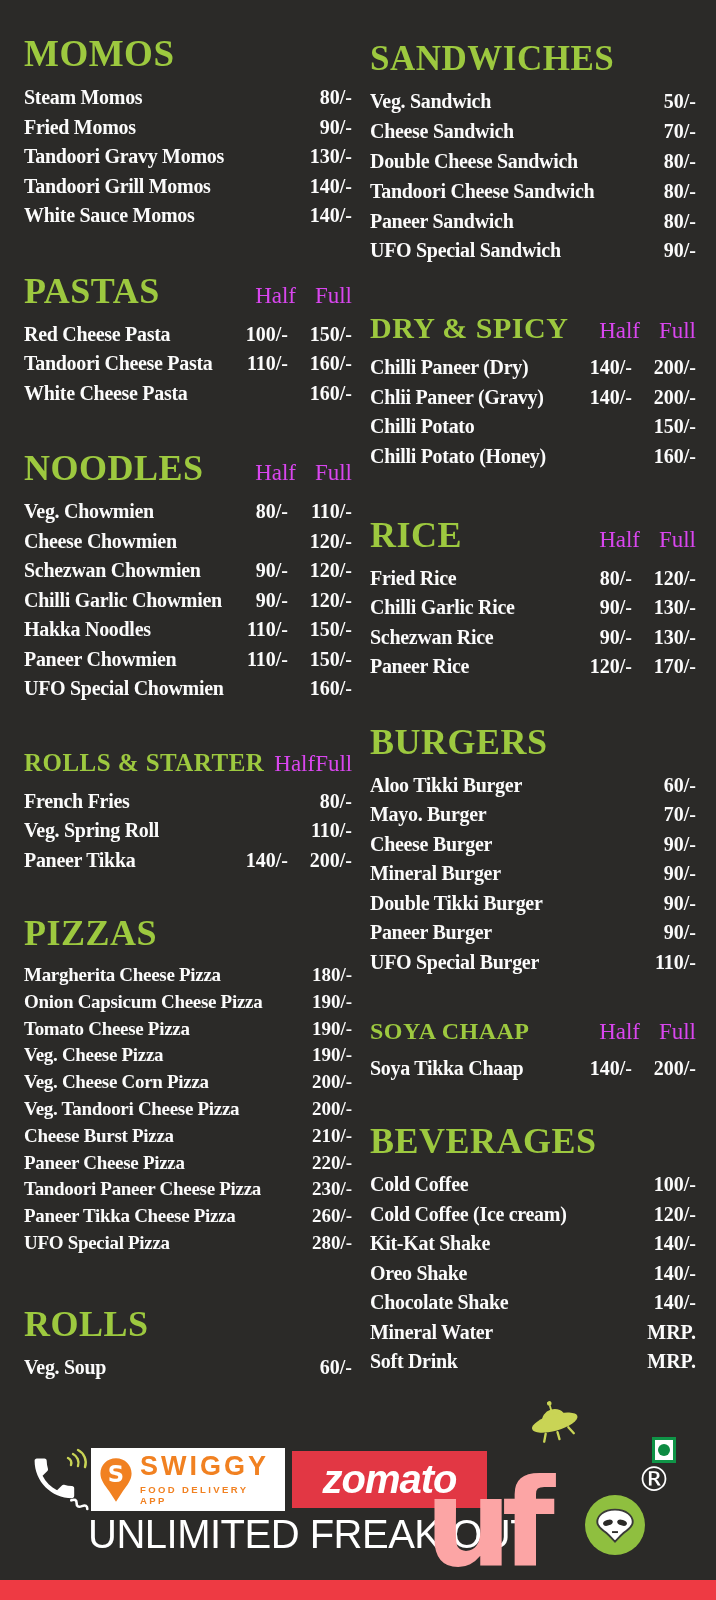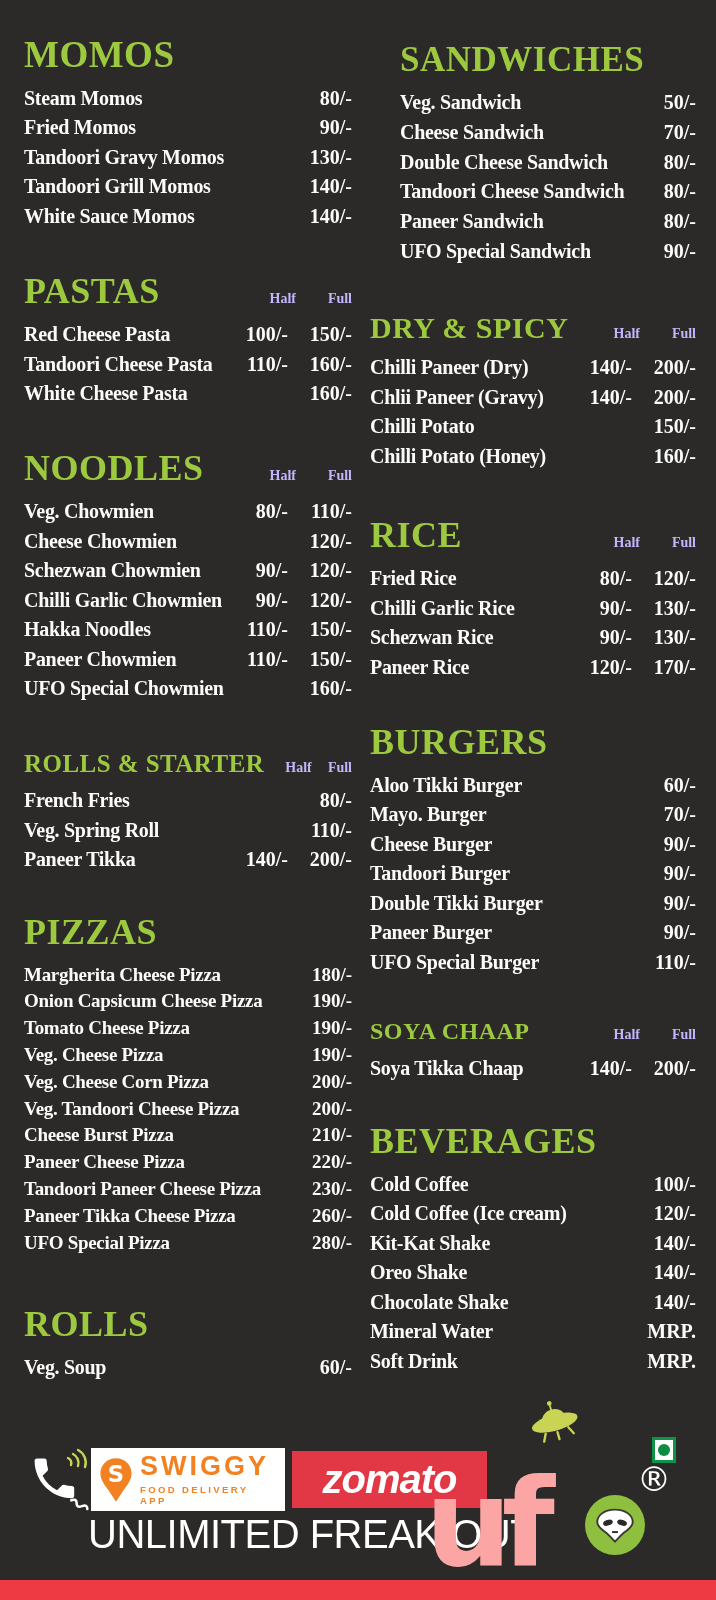--- a/index.html
+++ b/index.html
@@ -29,23 +29,23 @@
   .sec-title {
     color: #9dc93f;
     font-size: 36px;
     font-weight: bold;
     flex: 1;
     white-space: nowrap;
     line-height: 1.05;
     letter-spacing: 0.5px;
   }
   .hf-label {
-    color: #c4b5fd;
-    font-size: 14px;
-    font-weight: bold;
+    color: #d946ef;
+    font-size: 23px;
+    font-weight: normal;
     text-align: right;
     white-space: nowrap;
   }
   .hf-half { width: 52px; }
   .hf-full { width: 56px; }
 
   .item {
     display: flex;
     align-items: center;
     height: 29.5px;
@@ -62,21 +62,21 @@
   
   .sec-momos         { margin-top: 2px; }
   .sec-momos .sec-title { font-size: 37px; }
   .sec-pastas        { margin-top: 42px; }
   .sec-noodles       { margin-top: 42px; }
   .sec-rolls-starter { margin-top: 46px; }
   .sec-rolls-starter .sec-title { font-size: 26px; transform: scaleX(0.96); transform-origin: left bottom; }
   .sec-pizzas        { margin-top: 40px; }
   .sec-pizzas .item  { height: 26.8px; font-size: 19px; }
   .sec-soup          { margin-top: 50px; }
-  .sec-sandwiches    { margin-top: 2px; margin-left: 30px; }
+  .sec-sandwiches    { margin-top: 2px; }
   .sec-sandwiches .sec-title { font-size: 35px; }
   .sec-sandwiches .item { height: 29.8px; }
   .sec-dry-spicy     { margin-top: 46px; }
   .sec-dry-spicy .sec-title { font-size: 30px; }
   .sec-rice          { margin-top: 46px; }
   .sec-burgers       { margin-top: 42px; }
   .sec-soya-chaap    { margin-top: 42px; }
   .sec-soya-chaap .sec-title { font-size: 24px; }
   .sec-beverages     { margin-top: 40px; }
 
@@ -413,21 +413,21 @@
           </div>
           <div class="item">
             <div class="item-name">Mayo. Burger</div>
             <div class="price price-full">70/-</div>
           </div>
           <div class="item">
             <div class="item-name">Cheese Burger</div>
             <div class="price price-full">90/-</div>
           </div>
           <div class="item">
-            <div class="item-name">Tandoori Burger</div>
+            <div class="item-name">Mineral Burger</div>
             <div class="price price-full">90/-</div>
           </div>
           <div class="item">
             <div class="item-name">Double Tikki Burger</div>
             <div class="price price-full">90/-</div>
           </div>
           <div class="item">
             <div class="item-name">Paneer Burger</div>
             <div class="price price-full">90/-</div>
           </div>

